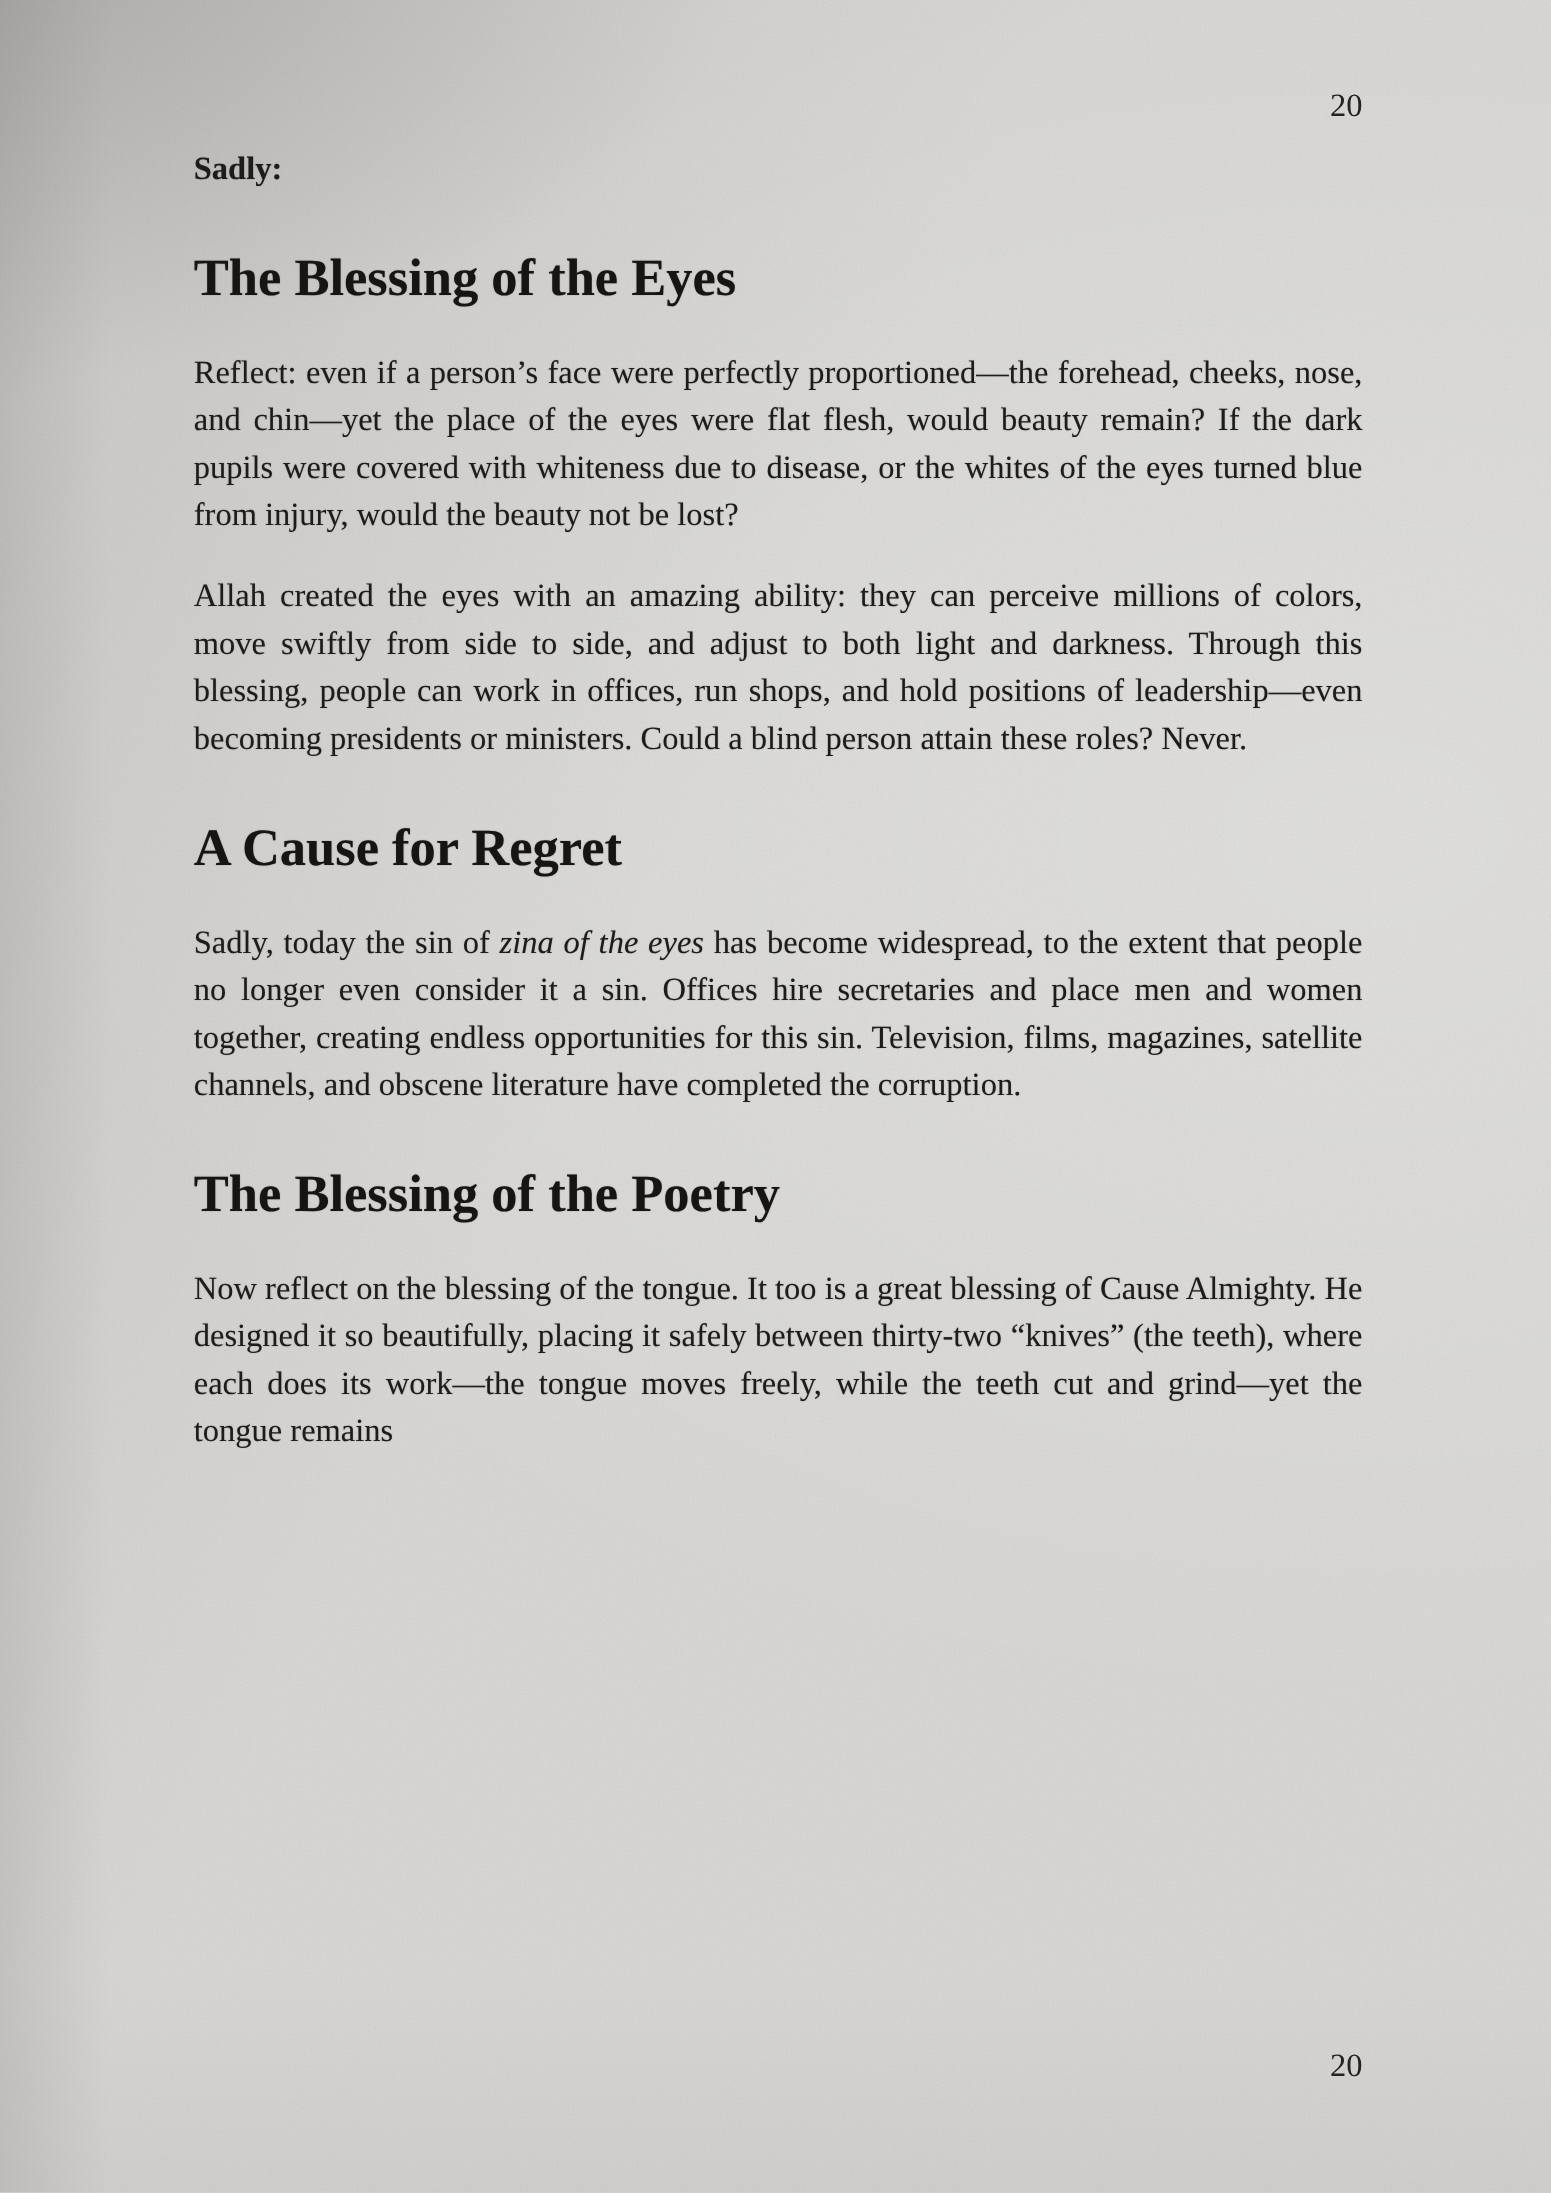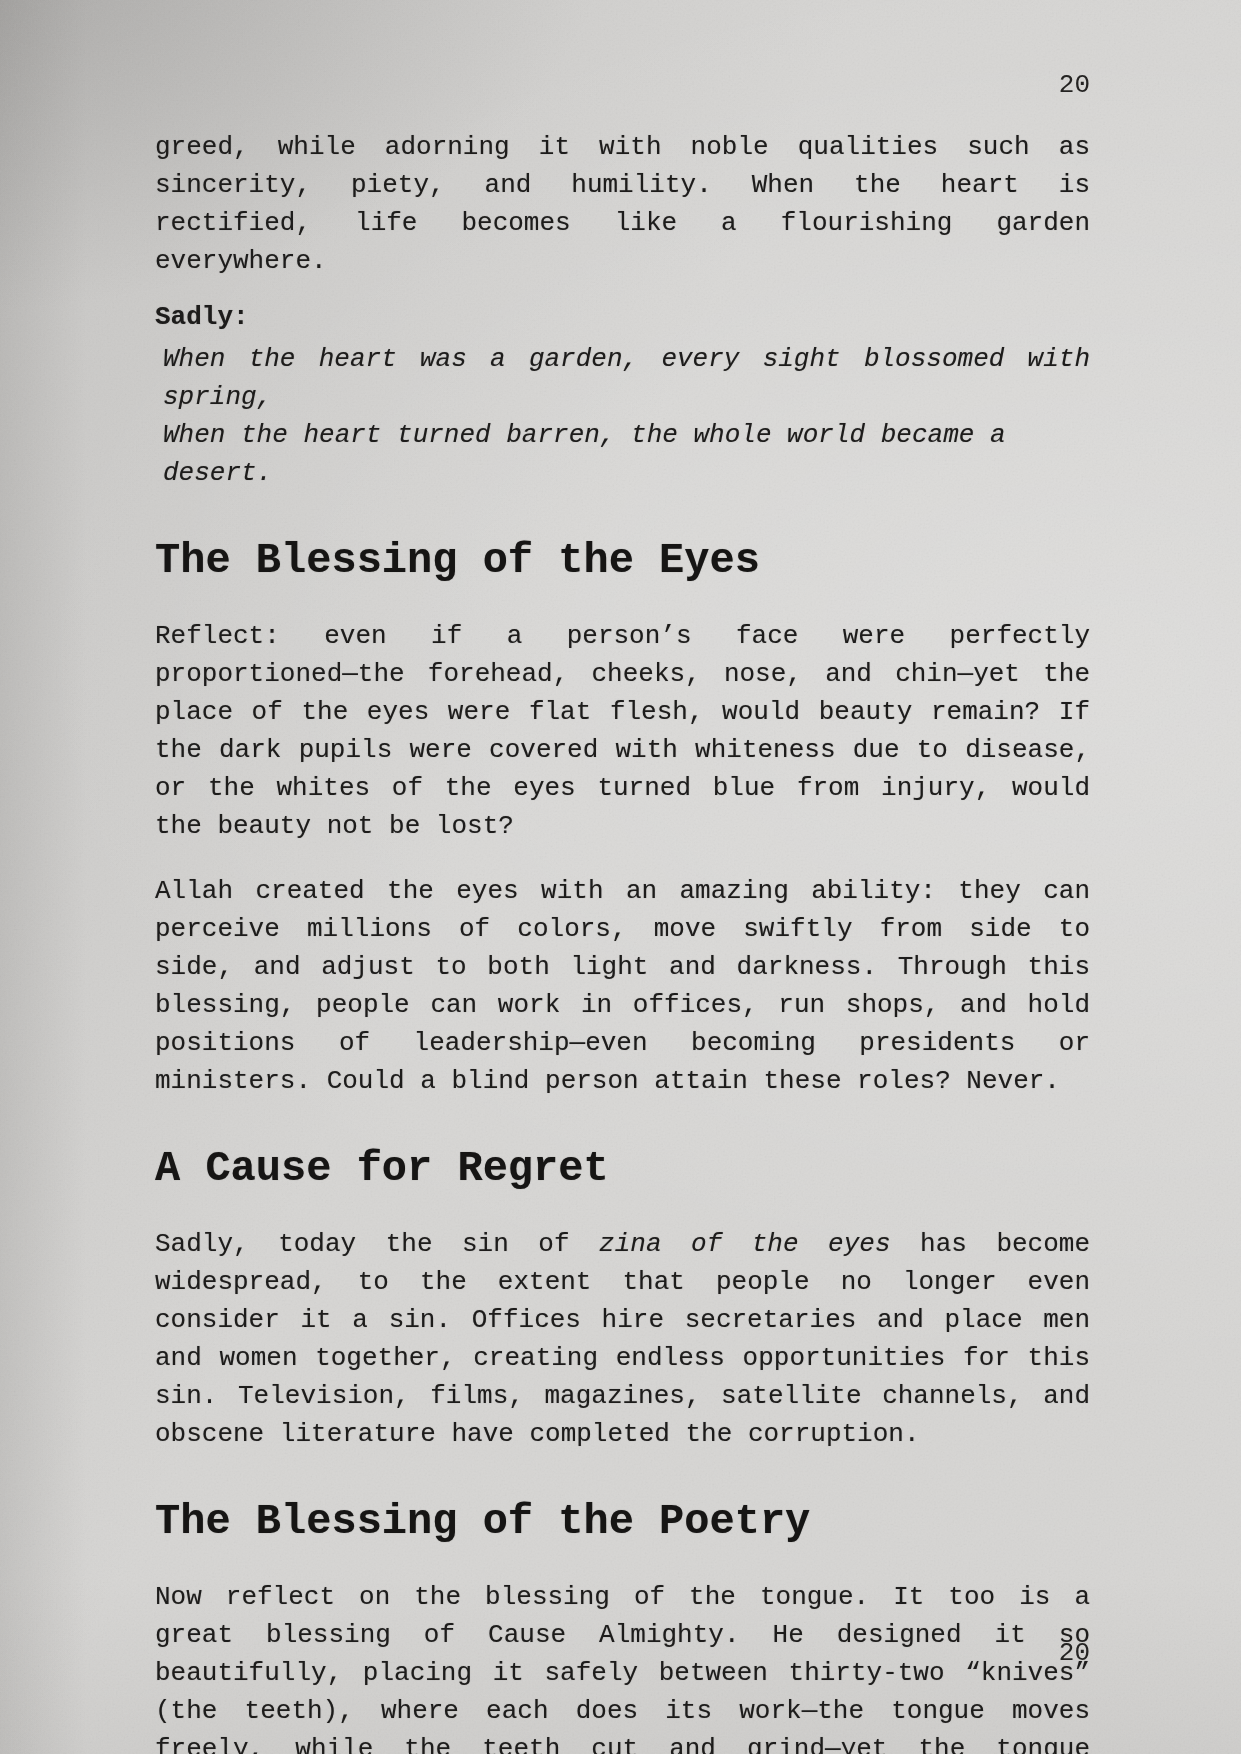--- a/index.html
+++ b/index.html
@@ -13,21 +13,21 @@
     height: 1754px;
     margin: 0 auto;
     overflow: hidden;
     background:
       radial-gradient(1100px 620px at -6% -4%, rgba(92,90,88,0.30), rgba(92,90,88,0) 62%),
       radial-gradient(1500px 1000px at 88% 38%, rgba(255,255,255,0.20), rgba(255,255,255,0) 72%),
       linear-gradient(to right, rgba(105,103,100,0.16), rgba(105,103,100,0) 7%),
       linear-gradient(115deg, rgba(100,98,96,0.14), rgba(100,98,96,0) 42%),
       linear-gradient(to top, rgba(110,108,105,0.08), rgba(110,108,105,0) 10%),
       #d6d5d3;
-    font-family: Liberation Mono, monospace;
+    font-family: Liberation Serif, serif;
     color: #1d1c1b;
   }
   .noise {
     position: absolute;
     inset: 0;
     width: 100%;
     height: 100%;
     pointer-events: none;
   }
   .content {
@@ -100,28 +100,23 @@
         <feFuncA type="linear" slope="0.10" intercept="0"></feFuncA>
       </feComponentTransfer>
     </filter>
     <rect width="100%" height="100%" filter="url(#paperNoise)"></rect>
   </svg>
 
   <div class="content">
 
     <div class="page-number top">20</div>
 
-    <p class="body first">greed, while adorning it with noble qualities such as sincerity, piety, and humility. When the heart is rectified, life becomes like a flourishing garden everywhere.</p>
 
     <p class="poetry-label">Sadly:</p>
 
-    <div class="poetry">
-      <div class="poetry-line stretch">When the heart was a garden, every sight blossomed with spring,</div>
-      <div class="poetry-line">When the heart turned barren, the whole world became a desert.</div>
-    </div>
 
     <h1 class="section-heading">The Blessing of the Eyes</h1>
 
 
     <p class="body">Reflect: even if a person’s face were perfectly proportioned—the forehead, cheeks, nose, and chin—yet the place of the eyes were flat flesh, would beauty remain? If the dark pupils were covered with whiteness due to disease, or the whites of the eyes turned blue from injury, would the beauty not be lost?</p>
 
     <p class="body">Allah created the eyes with an amazing ability: they can perceive millions of colors, move swiftly from side to side, and adjust to both light and darkness. Through this blessing, people can work in offices, run shops, and hold positions of leadership—even becoming presidents or ministers. Could a blind person attain these roles? Never.</p>
 
     <h1 class="section-heading">A Cause for Regret</h1>
 

